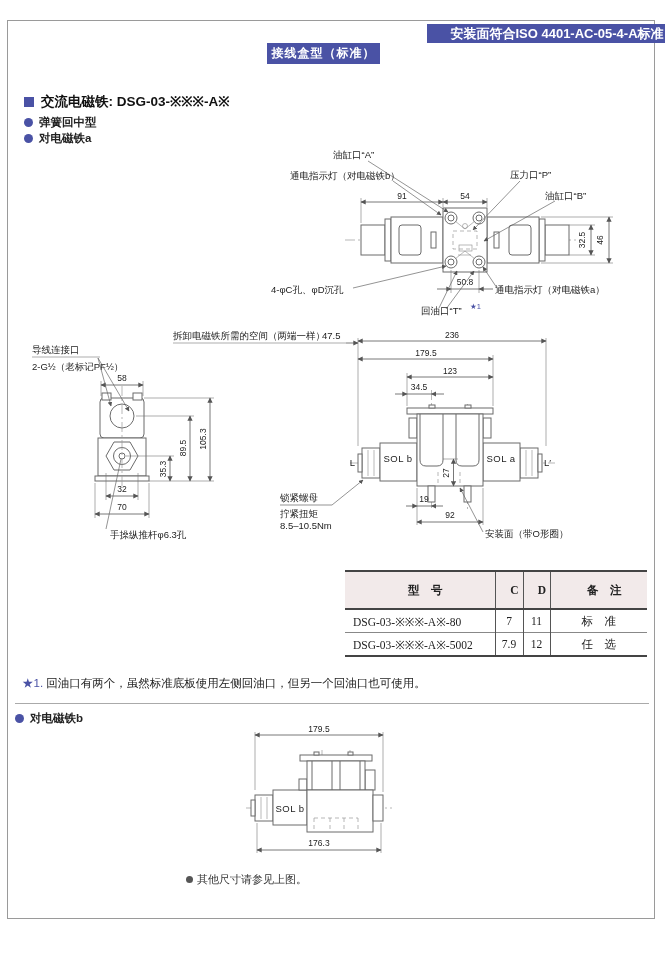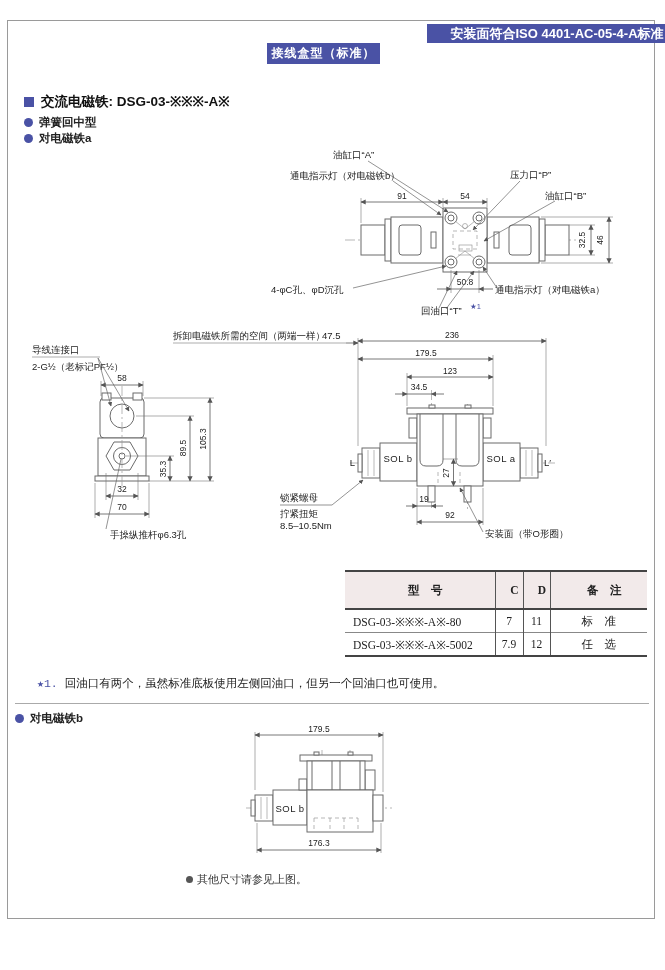--- a/index.html
+++ b/index.html
@@ -33,22 +33,22 @@
   .ldr { fill:none; stroke:#666; stroke-width:0.7; }
   .sup { font-size:7.5px; fill:var(--accent,#4a52a5); }
   table.spec { position:absolute; left:345px; top:570px; width:302px; border-collapse:collapse;
                font-family:"Liberation Serif", serif; font-size:11.5px; color:#222;
                border-top:2px solid #444; border-bottom:2px solid #444; table-layout:fixed; }
   .spec th { background:var(--tableHeaderBg,#f2eaea); font-weight:bold; height:34px;
              border-bottom:2px solid #444; text-align:center;padding-left:12px; }
   .spec td { height:20px; border-top:1px solid #888; text-align:center; }
   .spec th + th, .spec td + td { border-left:1px solid #555; }
   .spec td.model { text-align:left; padding-left:8px; }
-  .footnote { position:absolute; left:37px; top:676px; font-size:11.5px;
-              font-family:Liberation Mono, monospace; color:#222; }
+  .footnote { position:absolute; left:22px; top:676px; font-size:11.5px;
+              font-family:Liberation Sans, sans-serif; color:#222; }
   .footnote .mark { color:var(--accent,#4a52a5); }
   .divider { position:absolute; left:15px; top:703px; width:634px; border-top:1px solid #aaa; }
   .note-row { position:absolute; display:flex; align-items:center; gap:4px; font-size:11px;
               font-family:"Liberation Serif", serif; color:#333;justify-content:center; }
 </style>
 </head>
 <body>
 
 <div class="page">
   <div class="page-border"></div>

